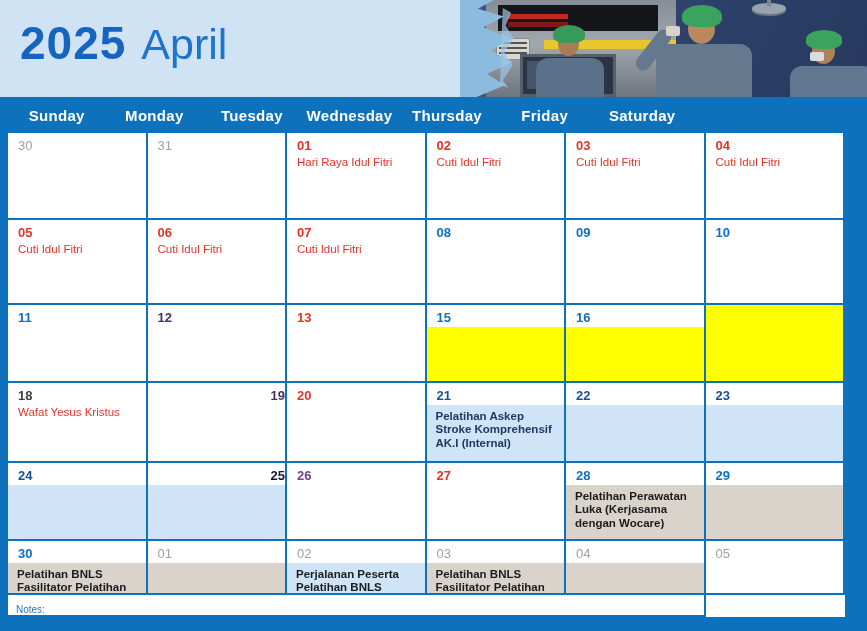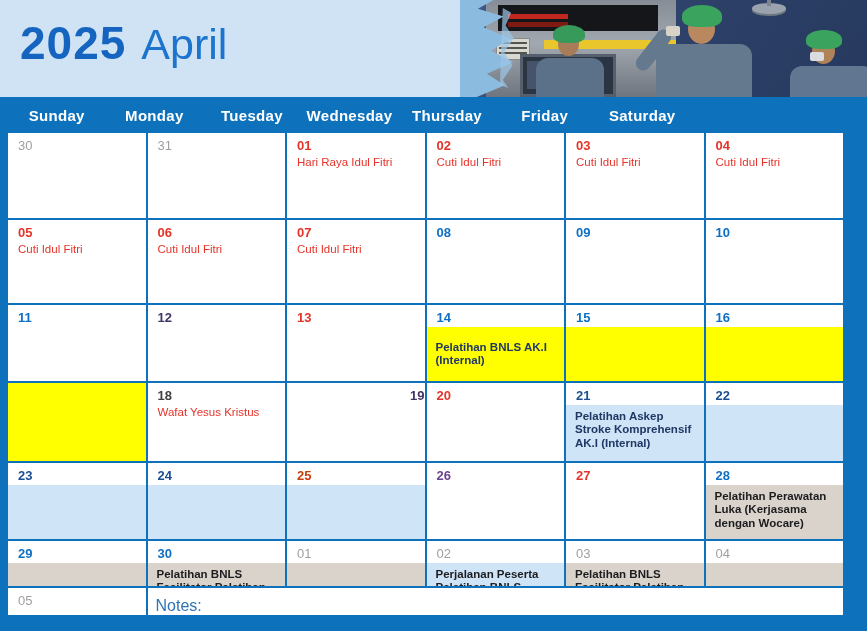--- a/index.html
+++ b/index.html
@@ -58,21 +58,21 @@
     display:grid;grid-template-columns:repeat(6,1fr);grid-template-rows:87px 85px 78px 80px 78px 1fr;}
   .cell{border-right:2px solid var(--band);border-bottom:2px solid var(--band);
     display:flex;flex-direction:column;overflow:hidden;background:#fff;}
   .num{font-size:13px;font-weight:700;padding:5px 0 0 10px;height:22px;flex:0 0 auto;}
   .num.light{font-weight:400;}
   .holiday{font-size:11.5px;line-height:1.2;padding:1px 4px 0 10px;}
   .block{flex:1 1 auto;}
   .block-text{font-weight:700;font-size:11.5px;line-height:1.16;padding:5px 3px 0 9px;}
   .block-text.lower{padding-top:14px;}
   .notes-cell{grid-column:span 5;}
-  .notes-label{color:var(--notes);font-size:16px;padding:9px 0 0 8px;}
+  .notes-label{color:var(--notes);font-size:10px;padding:9px 0 0 8px;}
 </style>
 </head>
 <body>
 
 <div class="page">
 
   <div class="header">
     <div class="title">
       <span class="year">2025</span>
       <span class="month">April</span>
@@ -168,26 +168,20 @@
       <div class="cell">
         <div class="num" style="color: rgb(15, 111, 197);">11</div>
       </div>
       <div class="cell">
         <div class="num" style="color: rgb(65, 51, 102);">12</div>
       </div>
       <div class="cell">
         <div class="num" style="color: rgb(230, 51, 41);">13</div>
       </div>
       <div class="cell">
-        <div class="num" style="color: rgb(15, 111, 197);">14</div>
-        <div class="block" style="background: rgb(255, 255, 0);">
-          <div class="block-text lower" style="color: rgb(31, 56, 100);">Pelatihan BNLS AK.I (Internal)</div>
-        </div>
-      </div>
-      <div class="cell">
         <div class="num" style="color: rgb(15, 111, 197);">15</div>
         <div class="block" style="background: rgb(255, 255, 0);"></div>
       </div>
       <div class="cell">
         <div class="num" style="color: rgb(15, 111, 197);">16</div>
         <div class="block" style="background: rgb(255, 255, 0);"></div>
       </div>
       <div class="cell">
         <div class="block" style="background: rgb(255, 255, 0);"></div>
       </div>
@@ -213,21 +207,21 @@
       </div>
       <div class="cell">
         <div class="num" style="color: rgb(27, 79, 145);">23</div>
         <div class="block" style="background: rgb(207, 228, 247);"></div>
       </div>
       <div class="cell">
         <div class="num" style="color: rgb(27, 79, 145);">24</div>
         <div class="block" style="background: rgb(207, 228, 247);"></div>
       </div>
       <div class="cell">
-        <div class="num" style="color: #c2410c;">25</div>
+        <div class="num" style="color: #0f172a; text-align: right;">25</div>
         <div class="block" style="background: rgb(207, 228, 247);"></div>
       </div>
       <div class="cell">
         <div class="num" style="color: rgb(109, 65, 147);">26</div>
       </div>
       <div class="cell">
         <div class="num" style="color: rgb(230, 51, 41);">27</div>
       </div>
       <div class="cell">
         <div class="num" style="color: rgb(15, 111, 197);">28</div>

